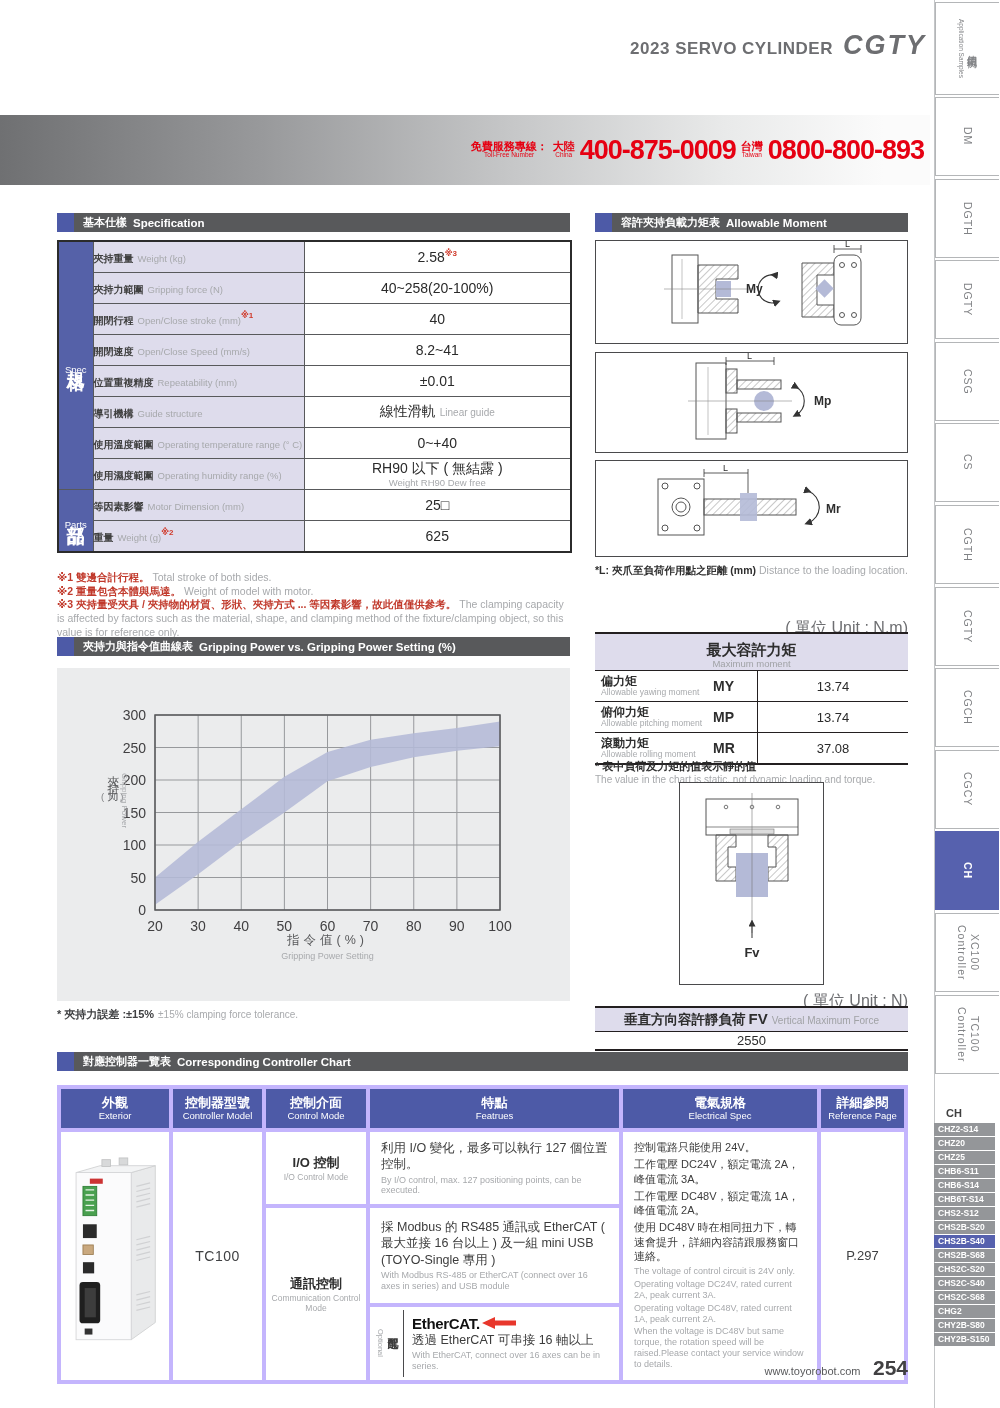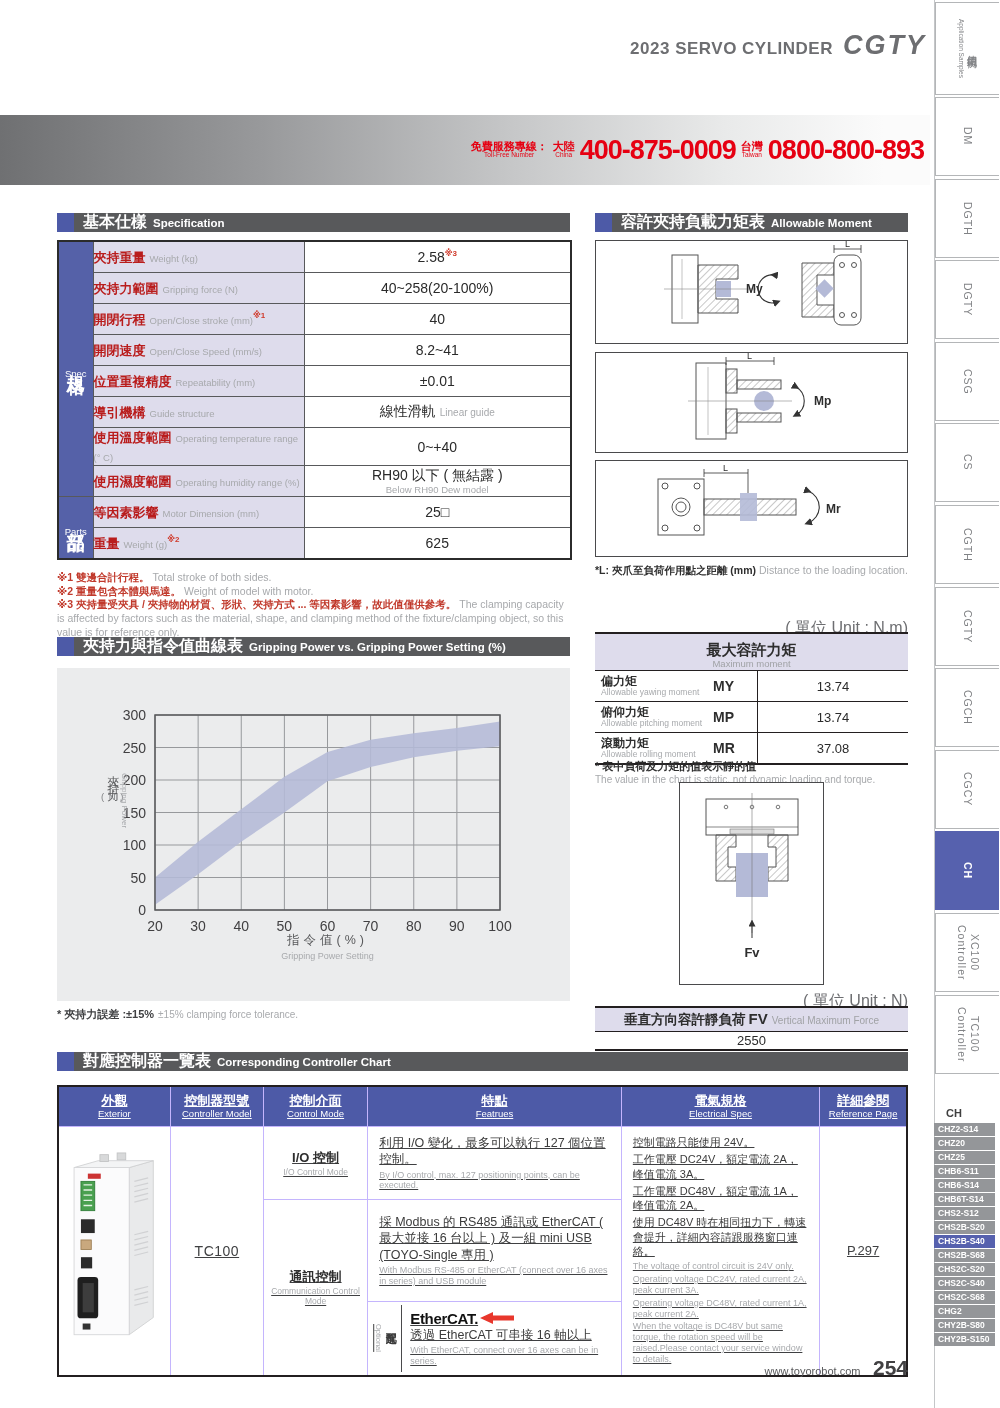--- a/index.html
+++ b/index.html
@@ -15,32 +15,32 @@
   .phone{position:absolute;right:6px;top:0;height:70px;display:flex;align-items:center;gap:5px;color:#e60012;}
   .pcol{display:flex;flex-direction:column;align-items:center;line-height:1.05;}
   .pzh{font-size:11px;font-weight:700;}
   .pen{font-size:6.5px;}
   .pnum{font-size:27px;font-weight:700;letter-spacing:-1px;}
 
   
   .sechead{position:absolute;height:19px;display:flex;align-items:stretch;}
   .sechead .sq{width:17px;background:#4d5aa7;}
   .sechead .bar{flex:1;background:#58595b;color:#fff;display:flex;align-items:center;gap:6px;padding-left:9px;}
-  .sechead .szh{font-size:16px;font-weight:700;}
+  .sechead .szh{font-size:11px;font-weight:700;}
   .sechead .sen{font-size:11.5px;font-weight:700;}
 
   
   table.spec{position:absolute;top:240px;left:57px;width:513px;border-collapse:collapse;table-layout:fixed;
              border:2px solid #2b2b2b;}
   table.spec td{border:1px solid #58595b;padding:0;}
   td.group{background:#5561a8;color:#fff;text-align:center;vertical-align:middle;}
   .vzh{writing-mode:vertical-rl;margin:0 auto;font-size:18px;font-weight:700;letter-spacing:3px;line-height:1;}
   .gen{font-size:9.5px;margin-top:2px;}
   td.lab{background:#dedcec;padding:2px 4px 2px 8px;height:30px;}
-  .lzh{font-size:13px;font-weight:700;color:#b91c1c;}
+  .lzh{font-size:10px;font-weight:700;color:#404040;}
   .len{font-size:9.5px;color:#a7a9ac;margin-left:4px;}
   sup.red{color:#d03a2b;font-size:8px;font-weight:700;}
   td.val{background:#fff;text-align:center;font-size:14px;color:#2a2a2a;}
   .ven{font-size:10px;color:#a7a9ac;margin-left:4px;}
   .vsub{font-size:9.5px;color:#a7a9ac;line-height:1;}
 
   .specnotes{position:absolute;top:571px;left:57px;width:516px;font-size:10.5px;line-height:1.3;}
   .specnotes .nz{color:#c1392b;font-weight:700;}
   .specnotes .ne{color:#a7a9ac;margin-left:3px;font-weight:400;}
 
@@ -82,21 +82,21 @@
   .fvtable{position:absolute;top:1006px;left:595px;width:313px;border-top:2px solid #231f20;border-bottom:2px solid #231f20;}
   .fvhead{background:#dedcec;text-align:center;padding:2px 0;border-bottom:1px solid #231f20;}
   .fvhead .tz{font-size:13.5px;font-weight:700;color:#2e2e2e;}
   .fvhead .tc{font-size:15px;font-weight:700;color:#2e2e2e;margin-left:3px;}
   .fvhead .te{font-size:10px;color:#a0a2a5;margin-left:4px;}
   .fvval{background:#fff;text-align:center;font-size:13px;color:#2a2a2a;padding:1px 0;}
 
   
   table.ctable{position:absolute;top:1085px;left:57px;width:851px;border-collapse:collapse;table-layout:fixed;
                border:2px solid #231f20;}
-  table.ctable th,table.ctable td{border:1px solid #c4b5fd;padding:3px;vertical-align:middle;text-decoration:underline;}
+  table.ctable th,table.ctable td{border:4px solid #c4b5fd;padding:3px;vertical-align:middle;}
   tr.chead th{background:#4d5aa7;color:#fff;height:33px;font-weight:400;}
   .hzh{font-size:13px;font-weight:700;line-height:1.15;}
   .hen{font-size:9.5px;line-height:1.1;}
   tr.r1{height:72px;} tr.r2{height:68px;} tr.r3{height:72px;}
   td.cext{background:#fff;text-align:center;}
   td.cmodel{text-align:center;font-size:14px;color:#3f4042;letter-spacing:.5px;}
   td.cmode{text-align:center;}
   .mdzh{font-size:13px;font-weight:700;color:#2e2e2e;}
   .mden{font-size:8.5px;color:#a7a9ac;line-height:1.2;}
   td.cfeat{text-align:left;vertical-align:middle;}
@@ -220,21 +220,21 @@
       <td class="val"><span>線性滑軌</span><span class="ven">Linear guide</span></td>
     </tr>
     <tr>
       <td class="lab"><span class="lzh">使用溫度範圍</span><span class="len">Operating temperature range (° C)</span></td>
       <td class="val"><span>0~+40</span></td>
     </tr>
     <tr>
       <td class="lab"><span class="lzh">使用濕度範圍</span><span class="len">Operating humidity range (%)</span></td>
       <td class="val">
             <div>RH90 以下 ( 無結露 )</div>
-            <div class="vsub">Below RH90 Dew model</div>
+            <div class="vsub">Weight RH90 Dew free</div>
           </td>
     </tr>
     <tr>
       <td class="group" rowspan="2">
         <div class="vzh">部品</div>
         <div class="gen">Parts</div>
       </td>
       <td class="lab"><span class="lzh">等因素影響</span><span class="len">Motor Dimension (mm)</span></td>
       <td class="val"><span>25□</span></td>
     </tr>

